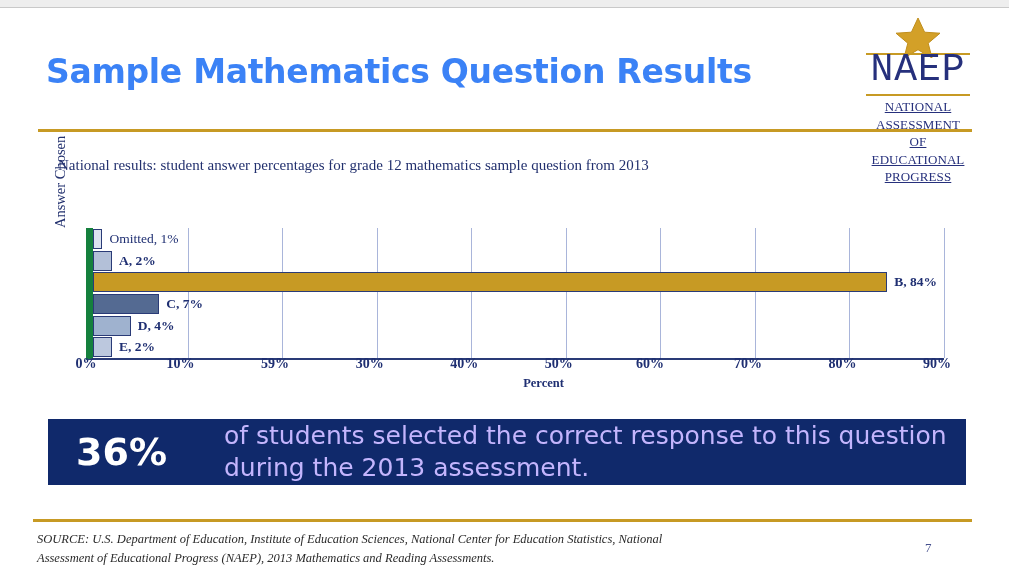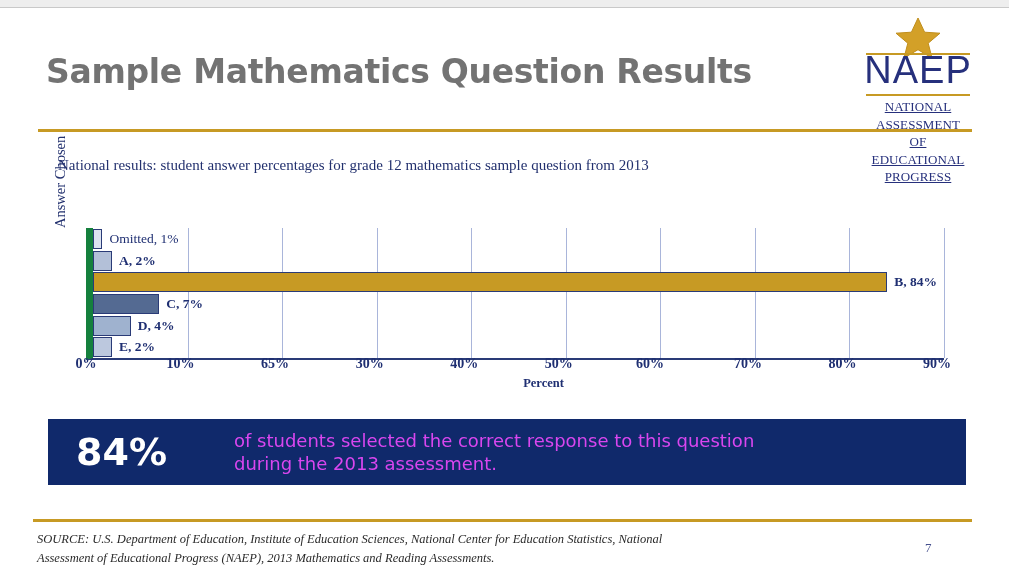--- a/index.html
+++ b/index.html
@@ -18,34 +18,34 @@
     background:#eeeeee;border-bottom:1px solid #c9c9c9;
   }
 
   
   .title{
     position:absolute;left:46px;top:52px;
     font-family:"DejaVu Sans", sans-serif;
     font-weight:bold;
     font-size:33px;
     letter-spacing:-0.3px;
-    color:#737373;
+    color:#3b82f6;
     white-space:nowrap;
   }
 
   
   .logo{position:absolute;left:862px;top:18px;width:112px;height:105px;}
   .logo .star{position:absolute;left:28px;top:0px;width:56px;height:40px;}
   .logo .rule-top{
     position:absolute;left:4px;top:35px;width:104px;height:2px;background:#c79a24;
   }
   .logo .naep{
     position:absolute;left:0;top:33px;width:112px;
     text-align:center;
-    font-family:Liberation Sans, sans-serif;
+    font-family:Liberation Mono, monospace;
     font-size:38px;letter-spacing:1px;
     color:#26307c;line-height:1;
   }
   .logo .rule-bot{
     position:absolute;left:4px;top:76px;width:104px;height:2px;background:#c79a24;
   }
   .logo .sub{
     position:absolute;left:0;top:80px;width:112px;text-align:center;
     font-family:"Liberation Serif", serif;
     font-size:13px;color:#26307c;line-height:1.35;letter-spacing:0.1px;text-decoration:underline;
@@ -108,22 +108,22 @@
     position:absolute;left:48px;top:419px;width:918px;height:66px;
     background:#10296b;display:flex;align-items:center;
   }
   .callout .big{
     font-family:"DejaVu Sans", sans-serif;
     font-weight:bold;font-size:38px;color:#ffffff;
     margin-left:28px;width:140px;white-space:nowrap;
   }
   .callout .txt{
     font-family:"DejaVu Sans", sans-serif;
-    font-size:18px;color:#d946ef;line-height:1.3;
-    margin-left:18px;
+    font-size:25px;color:#c4b5fd;line-height:1.3;
+    margin-left:8px;
   }
 
   
   .gold-rule-bot{
     position:absolute;left:33px;top:519px;width:939px;height:3px;background:#c79a24;
   }
   .source{
     position:absolute;left:37px;top:530px;width:700px;
     font-family:"Liberation Serif", serif;
     font-size:12.5px;color:#2a2a2a;line-height:1.55;font-style:italic;
@@ -185,33 +185,33 @@
         <div class="bar" style="top: 87.5px; width: 37.8222px; background: rgb(159, 178, 207); border-color: rgb(42, 59, 119);"></div>
         <div class="bar-label" style="left: 44.8222px; top: 88.5px; color: rgb(31, 47, 114);">D, 4%</div>
         <div class="bar" style="top: 109.167px; width: 18.9111px; background: rgb(188, 200, 222); border-color: rgb(42, 59, 119);"></div>
         <div class="bar-label" style="left: 25.9111px; top: 110.167px; color: rgb(31, 47, 114);">E, 2%</div>
       </div>
   </div>
   <div class="yaxis-title">Answer Chosen</div>
   <div id="xticks">
       <div class="xtick" style="left: 86px;">0%</div>
       <div class="xtick" style="left: 180.556px;">10%</div>
-      <div class="xtick" style="left: 275.111px;">65%</div>
+      <div class="xtick" style="left: 275.111px;">59%</div>
       <div class="xtick" style="left: 369.667px;">30%</div>
       <div class="xtick" style="left: 464.222px;">40%</div>
       <div class="xtick" style="left: 558.778px;">50%</div>
       <div class="xtick" style="left: 650px;">60%</div>
       <div class="xtick" style="left: 747.889px;">70%</div>
       <div class="xtick" style="left: 842.444px;">80%</div>
       <div class="xtick" style="left: 937px;">90%</div>
     </div>
   <div class="xaxis-title">Percent</div>
 
   <div class="callout">
-    <div class="big">84%</div>
+    <div class="big">36%</div>
     <div class="txt">
       <div>of students selected the correct response to this question</div>
       <div>during the 2013 assessment.</div>
     </div>
   </div>
 
   <div class="gold-rule-bot"></div>
   <div class="source">
     <div>SOURCE: U.S. Department of Education, Institute of Education Sciences, National Center for Education Statistics, National</div>
     <div>Assessment of Educational Progress (NAEP), 2013 Mathematics and Reading Assessments.</div>

